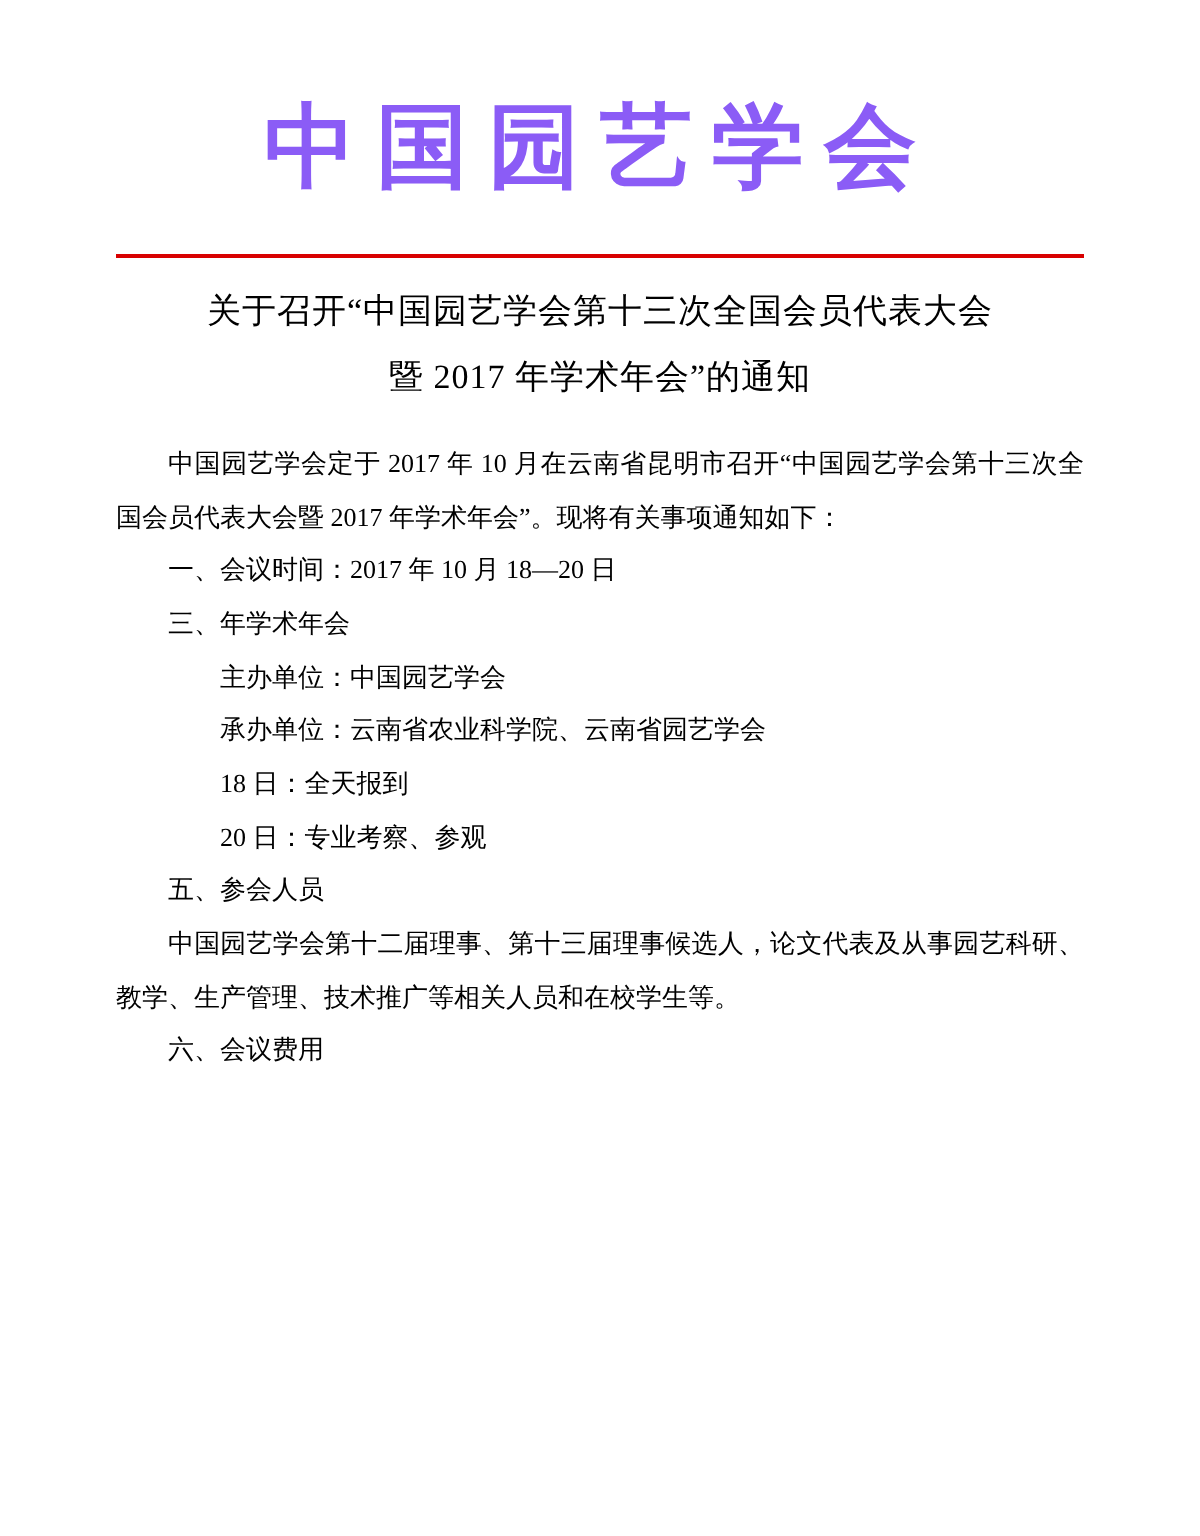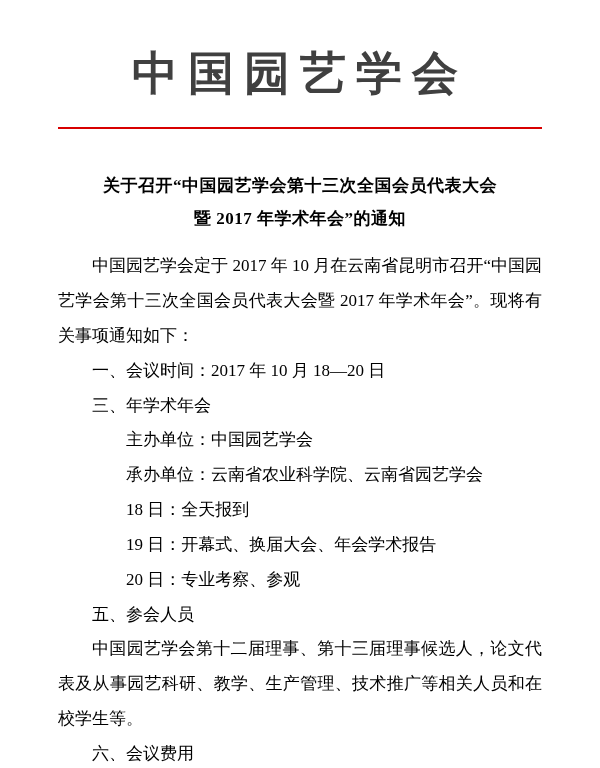--- a/index.html
+++ b/index.html
@@ -20,48 +20,48 @@
     height: 768px;
     box-sizing: border-box;
     padding: 0 58px;
   }
   .letterhead {
     text-align: center;
     padding-top: 48px;
   }
   .letterhead-title {
     font-family: "Liberation Serif", "DejaVu Serif", serif;
-    color: #404040;
+    color: #8b5cf6;
     font-size: 46px;
     font-weight: bold;
     letter-spacing: 10px;
     line-height: 1.15;
     white-space: nowrap;
     display: inline-block;
   }
   .letterhead-rule {
     margin-top: 26px;
     height: 2px;
     background: #d80000;
     width: 100%;
   }
   .doc-title {
-    margin-top: 40px;
+    margin-top: 10px;
     text-align: center;
     font-size: 17px;
-    font-weight: bold;
+    font-weight: normal;
     line-height: 1.95;
     letter-spacing: 0.5px;
   }
   .doc-title .line {
     display: block;
   }
   .body-text {
     margin-top: 14px;
-    font-size: 17px;
+    font-size: 13px;
     line-height: 2.05;
     text-align: justify;
   }
   .para {
     text-indent: 2em;
     margin: 0;
   }
   .item-1 {
     text-indent: 2em;
     margin: 0;
@@ -95,21 +95,20 @@
 
     <p class="item-1">三、年学术年会</p>
 
     <p class="item-2">主办单位：中国园艺学会</p>
 
     <p class="item-2">承办单位：云南省农业科学院、云南省园艺学会</p>
 
 
     <p class="item-2">18 日：全天报到</p>
 
-    <p class="item-2">19 日：开幕式、换届大会、年会学术报告</p>
 
     <p class="item-2">20 日：专业考察、参观</p>
 
     <p class="item-1">五、参会人员</p>
 
     <p class="para">中国园艺学会第十二届理事、第十三届理事候选人，论文代表及从事园艺科研、教学、生产管理、技术推广等相关人员和在校学生等。</p>
 
     <p class="item-1">六、会议费用</p>
 
   </div>

